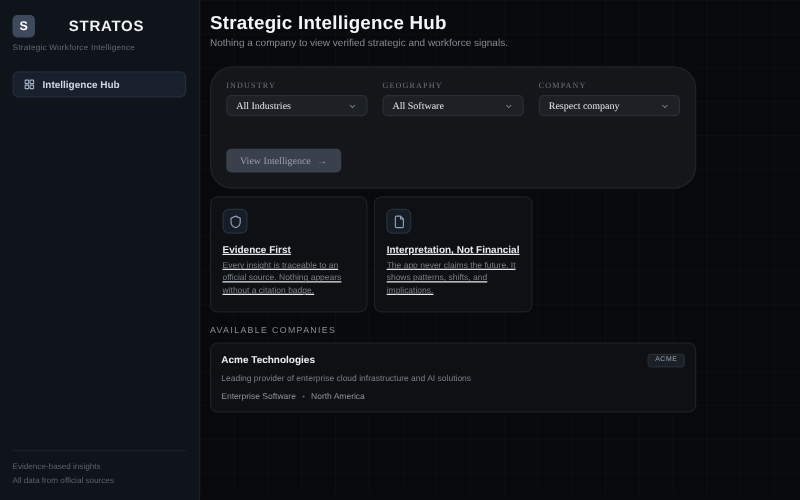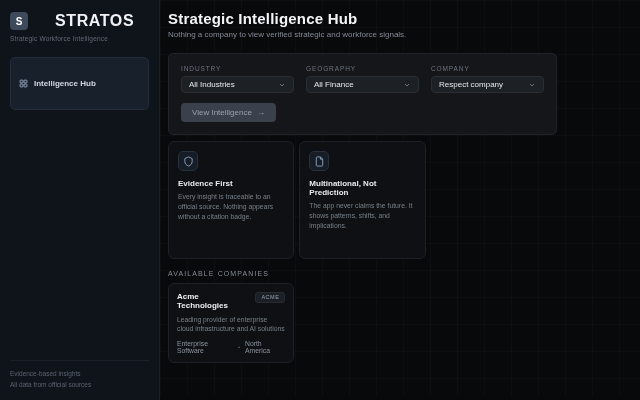--- a/index.html
+++ b/index.html
@@ -20,27 +20,27 @@
     display: flex; flex-direction: column;
     padding: 12px 10px 10px 10px;
   }
   .brand-row { display: flex; align-items: center; gap: 7px; }
   .logo {
     width: 18px; height: 18px; border-radius: 4px;
     background: #3d4a5c; color: #ffffff;
     font-size: 10px; font-weight: bold;
     display: flex; align-items: center; justify-content: center;
   }
-  .brand-name { font-size: 16px; font-weight: bold; letter-spacing: 0.6px; color: #f0f2f5; padding-left: 20px; }
+  .brand-name { font-size: 12px; font-weight: bold; letter-spacing: 0.6px; color: #f0f2f5; padding-left: 20px; }
   .tagline { margin-top: 5px; font-size: 6.5px; color: #636b76; letter-spacing: 0.2px; }
   .nav-item {
     margin-top: 15px;
     display: flex; align-items: center; gap: 6px;
     background: #18202c; border: 1px solid #232d3c; border-radius: 5px;
-    padding: 21px 8px; cursor: pointer;
+    padding: 5px 8px; cursor: pointer;
     color: #d2d9e3; font-size: 8px; font-weight: bold;
   }
   .nav-item .icon { width: 9px; height: 9px; color: #9fb0c6; display: flex; }
   .sidebar-footer {
     margin-top: auto;
     border-top: 1px solid #1b2028;
     padding-top: 8px;
     font-size: 6.5px; line-height: 1.6; color: #5c646f;
   }
 
@@ -56,63 +56,64 @@
   }
   .content { width: 389px; }
   .page-title { font-size: 15px; font-weight: bold; color: #f3f5f7; letter-spacing: 0.2px; }
   .page-subtitle { margin-top: 3px; font-size: 8px; color: #848b95; }
 
   
   .filter-panel {
     margin-top: 14px;
     background: #14161a;
     border: 1px solid #212329;
-    border-radius: 5px;
+    border-radius: 18px;
     padding: 11px 12px 12px 12px;
+    font-family: Liberation Serif, serif;
   }
   .filter-grid { display: grid; grid-template-columns: 1fr 1fr 1fr; gap: 12px; }
   .filter-label { font-size: 6.5px; color: #6c7480; letter-spacing: 0.9px; margin-bottom: 4px; }
   .select-box {
     height: 17px;
     background: #1d2025;
     border: 1px solid #2a2e36;
     border-radius: 4px;
     display: flex; align-items: center; justify-content: space-between;
     padding: 0 7px; cursor: pointer;
   }
   .select-value { font-size: 8px; color: #e6e9ec; }
   .chevron { width: 8px; height: 8px; color: #7b838e; display: flex; }
   .cta-button {
-    margin-top: 10px;
+    margin-top: 26px;
     display: inline-flex; align-items: center; gap: 5px;
     background: #3a414d; border: none; border-radius: 4px;
     padding: 5px 11px; cursor: pointer;
     font-family: inherit; font-size: 8px; color: #9aa2ae;
   }
 
   
   .principles { margin-top: 6px; display: grid; grid-template-columns: 1fr 1fr 1fr; gap: 5px; }
   .principle-card {
     background: #0e1013; border: 1px solid #1d2026; border-radius: 6px;
-    padding: 9px 9px 26px 9px; min-height: 68px;
+    padding: 9px 9px 10px 9px; min-height: 68px; text-decoration: underline;
   }
   .icon-box {
     width: 20px; height: 20px; border-radius: 5px;
     background: #161d27; border: 1px solid #27303d;
     color: #8fa3bd;
     display: flex; align-items: center; justify-content: center;
     margin-bottom: 8px;
   }
   .icon-box svg { width: 11px; height: 11px; }
   .principle-title { font-size: 8px; font-weight: bold; color: #e9ebee; margin-bottom: 4px; }
   .principle-body { font-size: 6.8px; color: #79808a; line-height: 1.5; }
 
   
   .section-label { margin-top: 11px; font-size: 7px; color: #878e98; letter-spacing: 1.1px; }
-  .companies { margin-top: 6px; display: grid; grid-template-columns: 1fr 1fr 1fr; gap: 5px; }
+  .companies { margin-top: 6px; display: grid; grid-template-columns: 1fr; gap: 5px; }
   .company-card {
     background: #0e1013; border: 1px solid #1d2026; border-radius: 6px;
     padding: 8px; cursor: pointer;
   }
   .company-head { display: flex; align-items: flex-start; justify-content: space-between; gap: 4px; }
   .company-name { font-size: 8px; font-weight: bold; color: #edeff1; }
   .ticker-badge {
     font-size: 5.5px; color: #99a1ac; letter-spacing: 0.5px;
     background: #1b2026; border: 1px solid #272c34; border-radius: 3px;
     padding: 1.5px 5px; white-space: nowrap;
@@ -163,21 +164,21 @@
             <span class="chevron">
               <svg viewBox="0 0 24 24" fill="none" stroke="currentColor" stroke-width="2.5">
                   <polyline points="6 9 12 15 18 9"></polyline>
                 </svg>
             </span>
           </div>
         </div>
         <div>
           <div class="filter-label">GEOGRAPHY</div>
           <div class="select-box">
-            <span class="select-value">All Finance</span>
+            <span class="select-value">All Software</span>
             <span class="chevron">
               <svg viewBox="0 0 24 24" fill="none" stroke="currentColor" stroke-width="2.5">
                   <polyline points="6 9 12 15 18 9"></polyline>
                 </svg>
             </span>
           </div>
         </div>
         <div>
           <div class="filter-label">COMPANY</div>
           <div class="select-box">
@@ -206,21 +207,21 @@
         <div class="principle-title">Evidence First</div>
         <div class="principle-body">Every insight is traceable to an official source. Nothing appears without a citation badge.</div>
       </div>
       <div class="principle-card">
         <div class="icon-box">
           <svg viewBox="0 0 24 24" fill="none" stroke="currentColor" stroke-width="2">
             <path d="M14 2H7a2 2 0 0 0-2 2v16a2 2 0 0 0 2 2h10a2 2 0 0 0 2-2V7z"></path>
             <polyline points="14 2 14 7 19 7"></polyline>
           </svg>
         </div>
-        <div class="principle-title">Multinational, Not Prediction</div>
+        <div class="principle-title">Interpretation, Not Financial</div>
         <div class="principle-body">The app never claims the future. It shows patterns, shifts, and implications.</div>
       </div>
     </section>
 
     <div class="section-label">AVAILABLE COMPANIES</div>
 
     <section class="companies">
       <div class="company-card">
         <div class="company-head">
           <span class="company-name">Acme Technologies</span>

